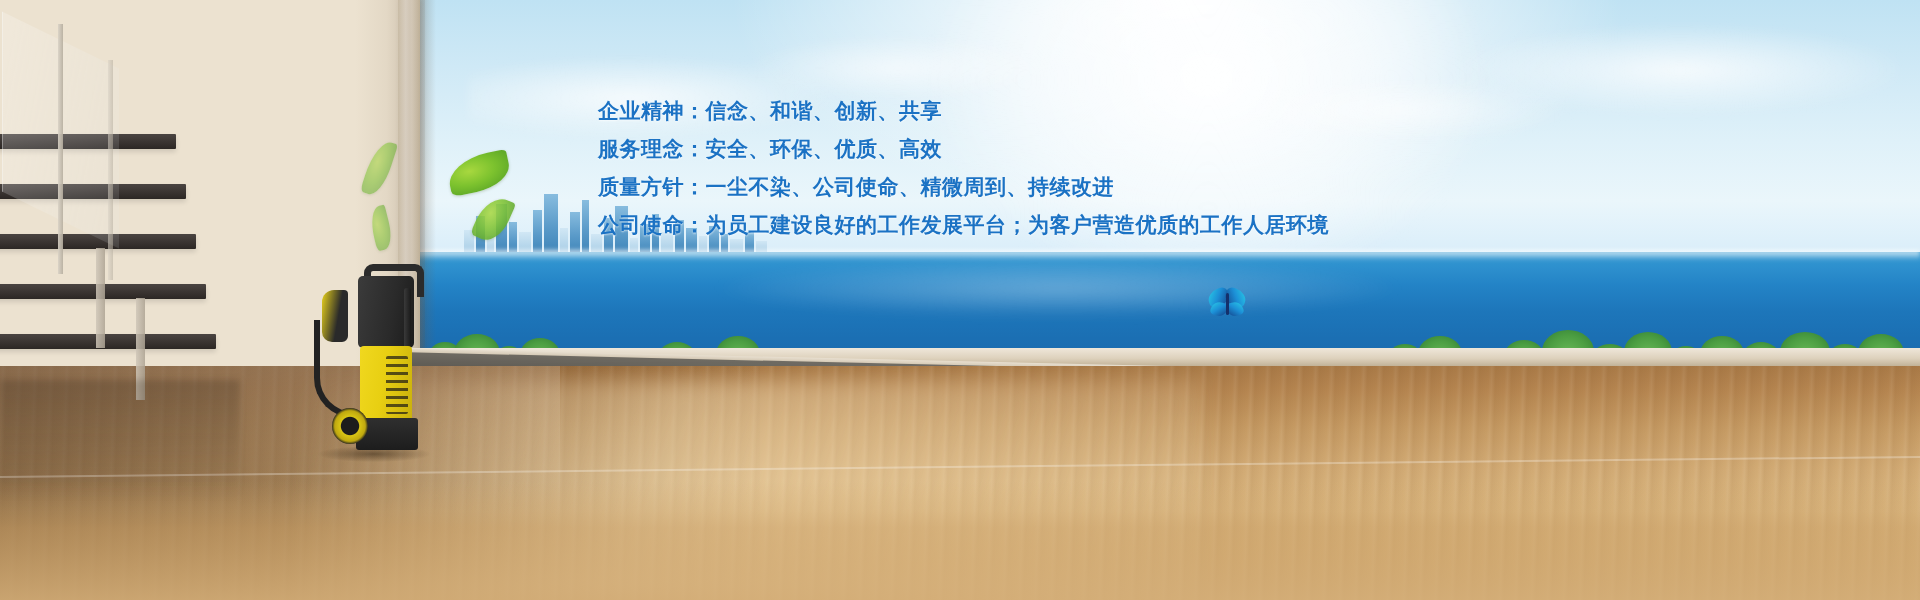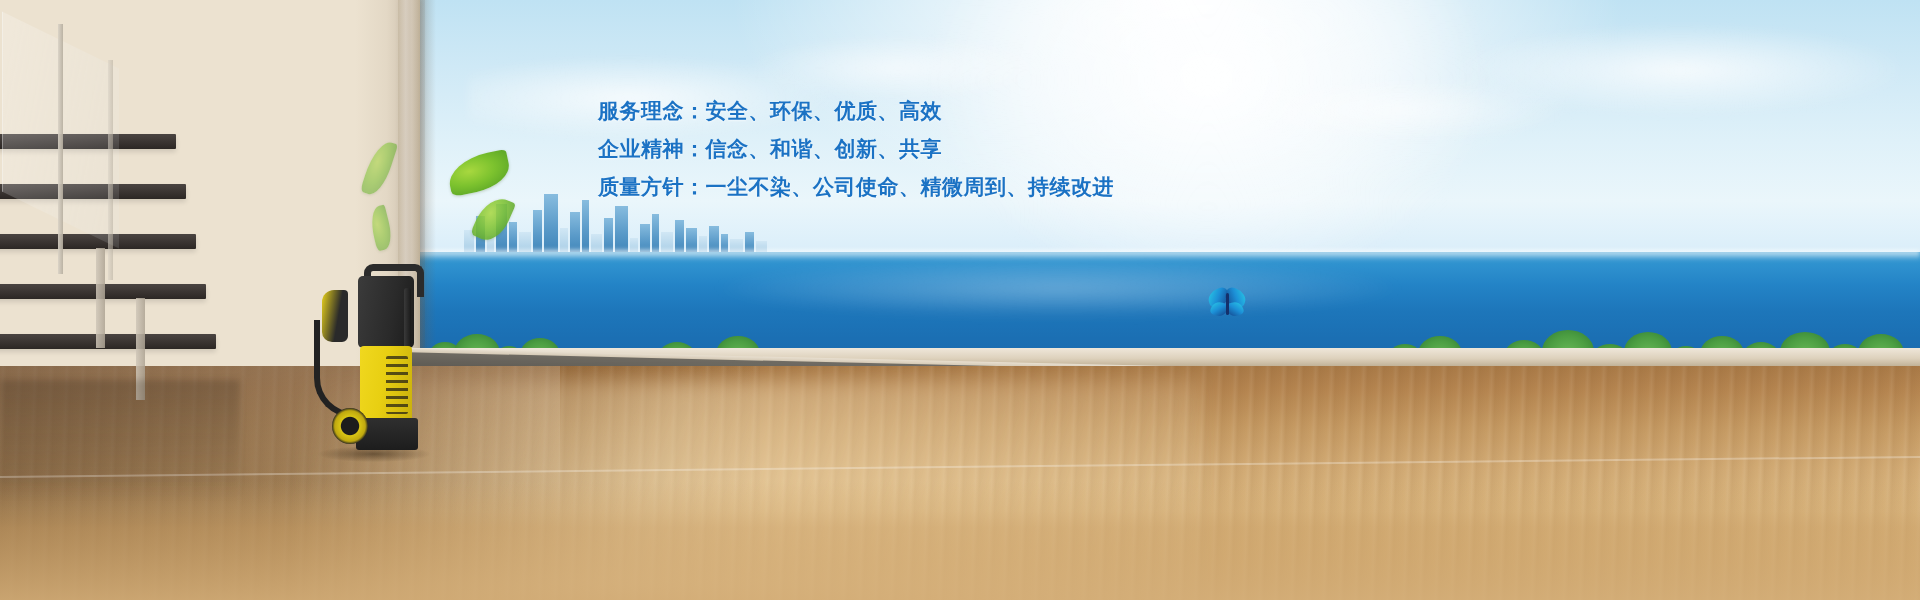--- a/index.html
+++ b/index.html
@@ -470,18 +470,19 @@
     <div class="w-base"></div>
     <div class="w-wheel"></div>
   </div>
 
   <div class="leaf faint" style="left:368px; top:140px; width:22px; height:56px; transform:rotate(18deg);"></div>
   <div class="leaf faint" style="left:372px; top:206px; width:18px; height:44px; transform:rotate(-14deg);"></div>
   <div class="leaf" style="left:448px; top:155px; width:62px; height:36px; transform:rotate(-12deg);"></div>
   <div class="leaf" style="left:478px; top:196px; width:30px; height:46px; transform:rotate(24deg); opacity:.85;"></div>
 
   <div class="slogans">
+    <div class="slogan-line">企业精神：信念、和谐、创新、共享</div>
     <div class="slogan-line">服务理念：安全、环保、优质、高效</div>
-    <div class="slogan-line">企业精神：信念、和谐、创新、共享</div>
     <div class="slogan-line">质量方针：一尘不染、公司使命、精微周到、持续改进</div>
+    <div class="slogan-line">公司使命：为员工建设良好的工作发展平台；为客户营造优质的工作人居环境</div>
   </div>
 
 </div>
 
 </body></html>

